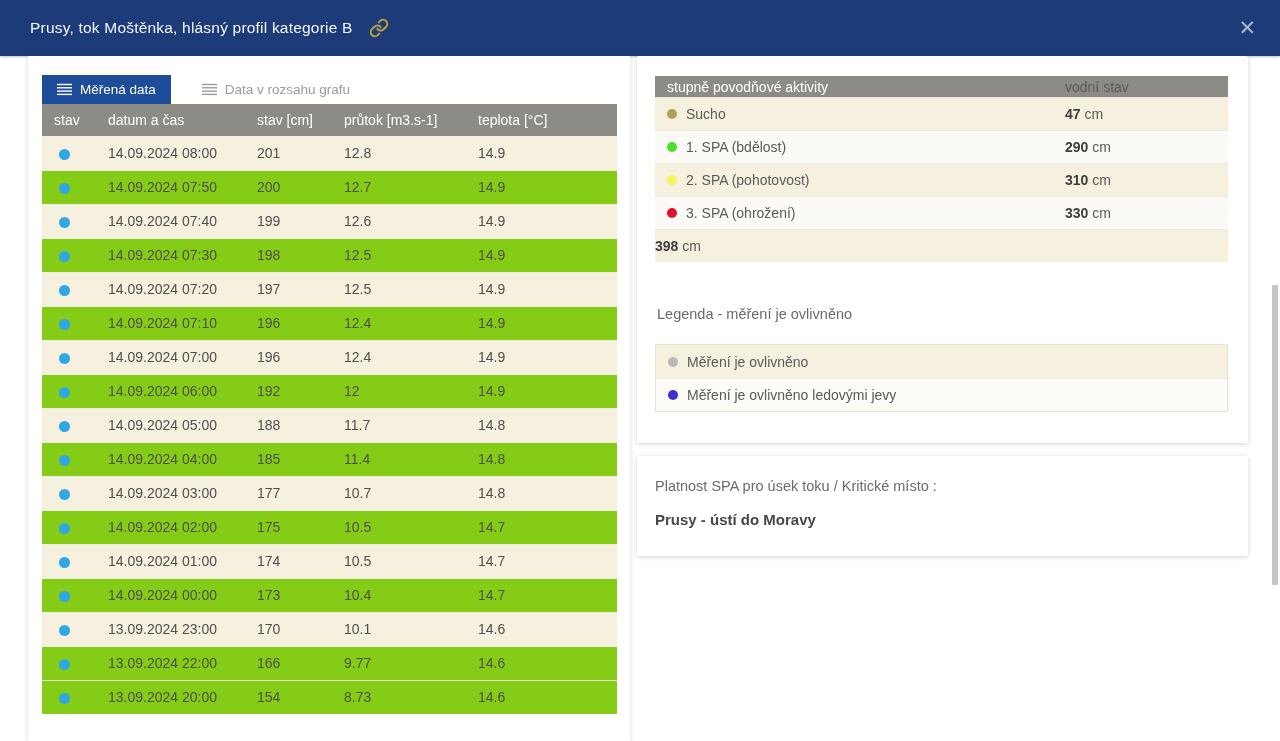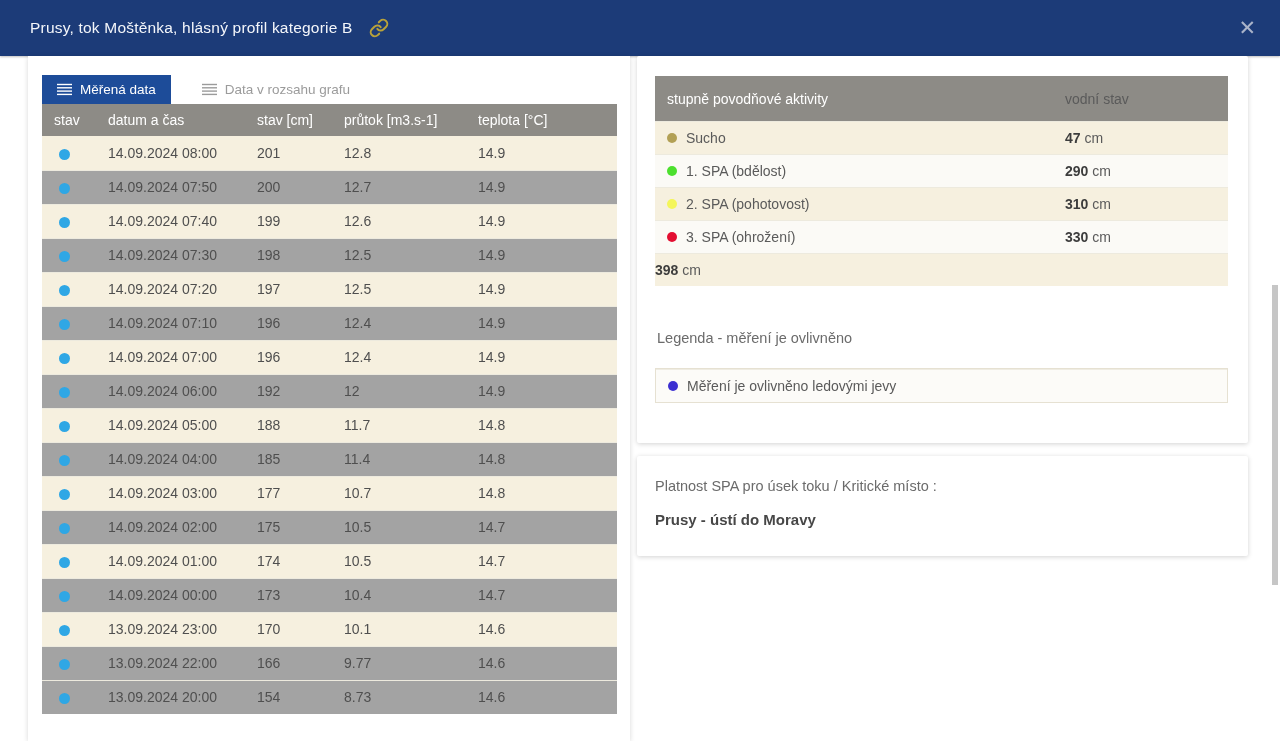--- a/index.html
+++ b/index.html
@@ -39,32 +39,32 @@
   .m-table col.c5{width:150px;}
   .m-table thead th {
     background:#8d8b86; color:#ffffff; font-weight:400; text-align:left;
     height:32px; padding:0 0 0 11px; font-size:14px;
   }
   .m-table thead th:first-child { padding-left:12px; }
   .m-table tbody td { height:34px; padding:0 0 0 11px; color:#4f4f4f; }
   .m-table tbody tr { border-top:1px solid #edeade; }
   .m-table tbody tr:first-child { border-top:none; }
   .m-table tbody tr.odd  { background:#f6f0df; }
-  .m-table tbody tr.even { background:#a3a3a3; }
+  .m-table tbody tr.even { background:#84cc16; }
   .dot { display:inline-block; width:11px; height:11px; border-radius:50%; vertical-align:middle; }
   .m-table td.c-dot { padding-left:17px; }
   
   .right-card1 {
     position:absolute; left:637px; top:56px; width:611px; height:387px;
     background:#fff; box-shadow:0 1px 5px rgba(0,0,0,.18);
     padding:20px 19px 0 18px; border-radius:2px;
   }
   .spa-table { width:573px; font-size:14px; }
   .spa-row { display:flex; align-items:center; height:33px; border-top:1px solid #edeade; }
-  .spa-row.head { background:#8d8b86; color:#fff; height:45px; border-top:none; }
+  .spa-row.head { background:#8d8b86; color:#fff; height:21px; border-top:none; }
   .spa-row.odd  { background:#f6f0df; }
   .spa-row.even { background:#fbfaf6; }
   .spa-label { flex:0 0 410px; padding-left:12px; display:flex; align-items:center; gap:9px; color:#5a5a5a; }
   .spa-row.head .spa-label { color:#fff; }
   .spa-value { color:#5a5a5a; }
   .spa-value b { color:#3d3d3d; font-weight:700; }
   .spa-dot { width:10px; height:10px; border-radius:50%; flex:0 0 auto; }
   .legend-title { margin:44px 0 0 2px; color:#6b6b6b; font-size:14.5px; }
   .legend-box { margin-top:22px; width:573px; border:1px solid #e6e1d2; font-size:14px; }
   .legend-row { display:flex; align-items:center; height:33px; padding-left:12px; gap:9px; color:#5a5a5a; }
@@ -304,20 +304,24 @@
           <div class="spa-value"><b>330</b> cm</div>
         </div>
         <div class="spa-row odd">
           <div class="spa-value"><b>398</b> cm</div>
         </div>
       </div>
   </div>
 
   <div class="legend-title">Legenda - měření je ovlivněno</div>
   <div class="legend-box">
+      <div class="legend-row odd">
+        <span class="spa-dot" style="background:#b9b9b9"></span>
+        <span>Měření je ovlivněno</span>
+      </div>
       <div class="legend-row even">
         <span class="spa-dot" style="background:#3c2fd1"></span>
         <span>Měření je ovlivněno ledovými jevy</span>
       </div>
     </div>
 </div>
 
 <div class="right-card2">
   <div class="validity-label">Platnost SPA pro úsek toku / Kritické místo :</div>
   <div class="validity-value">Prusy - ústí do Moravy</div>

